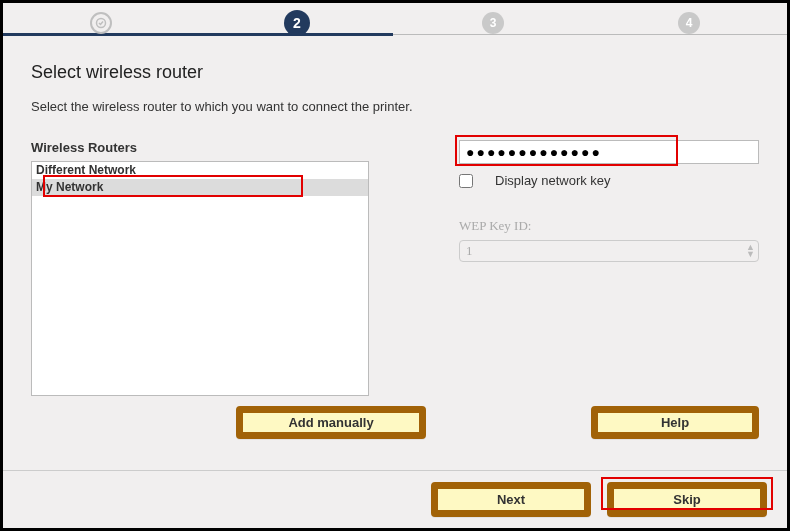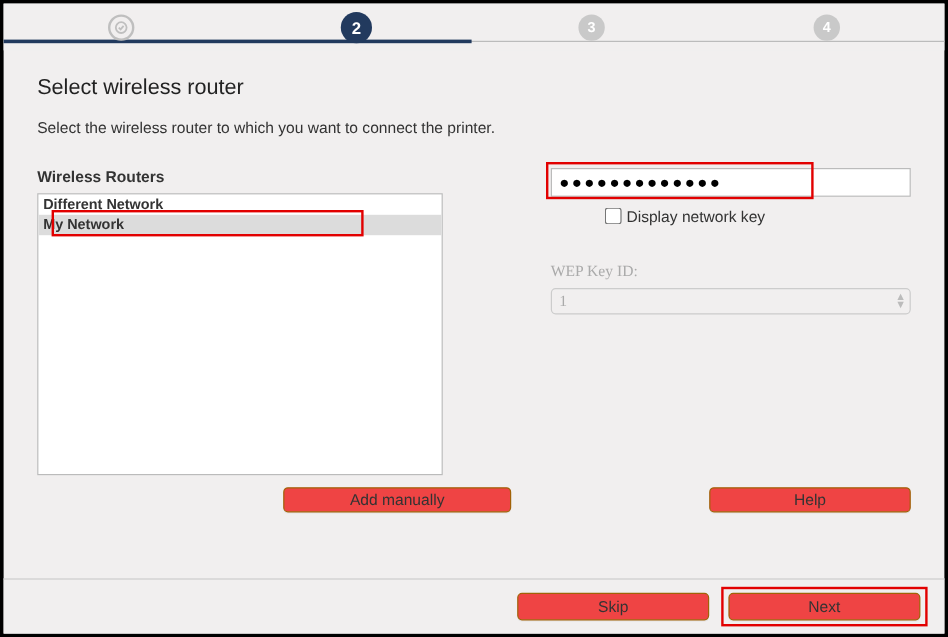--- a/index.html
+++ b/index.html
@@ -146,25 +146,24 @@
       position: absolute;
       border: 2.5px solid #e20000;
       pointer-events: none;
       left: -4px;
       top: -5px;
       width: 223px;
       height: 31px;
     }
     .checkbox-row {
       display: flex;
-      align-items: flex-start;
-      gap: 4px;
+      align-items: flex-end;
+      gap: 22px;
       margin-top: 9px;
       font-size: 13px;
-      margin-left: 45px;
     }
     .checkbox-row input { width: 14px; height: 14px; }
     .wep-section { margin-top: 30px; font-family: Liberation Serif, serif; }
     .wep-select {
       width: 100%;
       margin-top: 3px;
       padding: 2px 6px;
       background: #f1efef;
       border: 1px solid #ccc;
       border-radius: 4px;
@@ -183,28 +182,29 @@
       color: #bbb;
       line-height: 7px;
       pointer-events: none;
     }
     .button-row {
       display: flex;
       margin-top: 10px;
     }
     .button-row .spacer { flex: 1; }
     .btn {
-      background: #ef4444;
-      border: 1px solid #a16207;
+      background: #fef9c3;
+      border: 7px solid #a16207;
       border-radius: 4px;
       padding: 2px 0;
       font-size: 13px;
       text-align: center;
       cursor: default;
       box-shadow: 0 1px 0 rgba(0,0,0,0.05);
+      font-weight: bold;
     }
     .btn-add { width: 190px; margin-left: 205px; }
     .btn-help { width: 168px; }
     .footer {
       border-top: 1px solid #ccc;
       background: #f1efef;
       padding: 11px 20px;
       display: flex;
       justify-content: flex-end;
       gap: 16px;
@@ -288,18 +288,18 @@
     </div>
 
     <div class="button-row">
       <div class="btn btn-add">Add manually</div>
       <div class="spacer"></div>
       <div class="btn btn-help">Help</div>
     </div>
   </div>
 
   <div class="footer">
+    <div class="btn btn-footer">Next</div>
     <div class="btn btn-footer">Skip</div>
-    <div class="btn btn-footer">Next</div>
     <div class="highlight-red-next"></div>
   </div>
 
 </div>
 
 </body></html>

